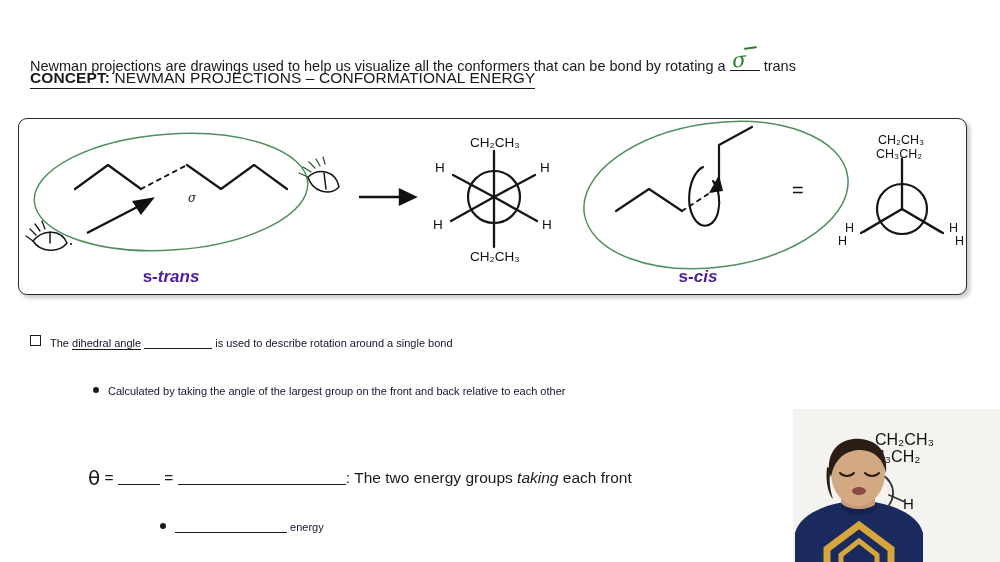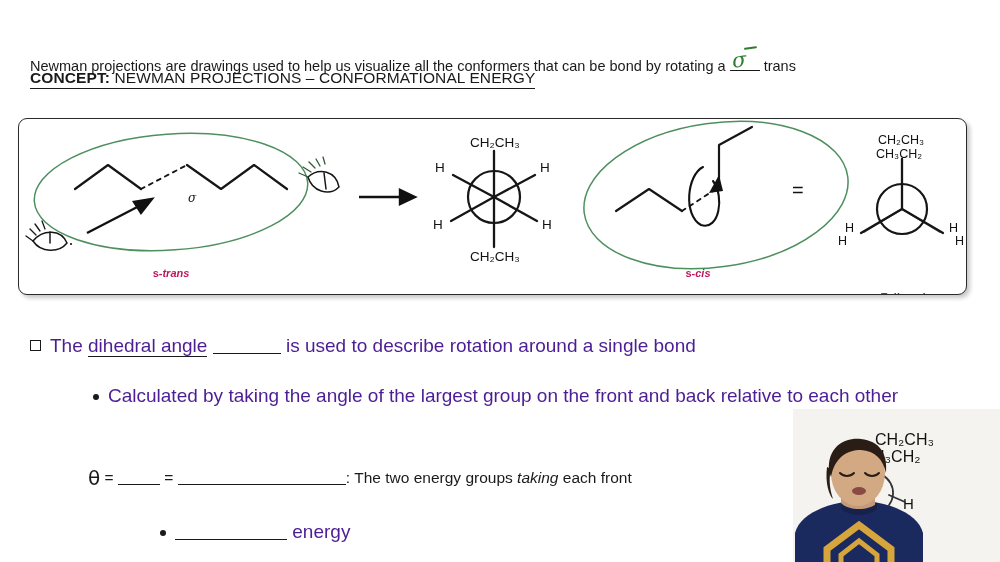--- a/index.html
+++ b/index.html
@@ -83,34 +83,34 @@
     overflow: hidden;
   }
   .fig-svg {
     position: absolute;
     left: 0; top: 0;
     width: 947px;
     height: 175px;
   }
   .struct-label {
     position: absolute;
-    font-size: 11px;
+    font-size: 17px;
     font-weight: bold;
-    color: #be185d;
+    color: #4c1d95;
     white-space: nowrap;
     text-align: center;
   }
   .struct-label i { font-style: italic; }
 
   
   .bullet-row {
     position: absolute;
-    font-size: 19px;
-    white-space: nowrap;
-    color: #4c1d95;
+    font-size: 11px;
+    white-space: nowrap;
+    color: #0f172a;
   }
   .sq-bullet {
     display: inline-block;
     width: 9px;
     height: 9px;
     border: 1.3px solid #1a1a1a;
     margin-right: 9px;
     vertical-align: 1px;
   }
   .dot-bullet {

